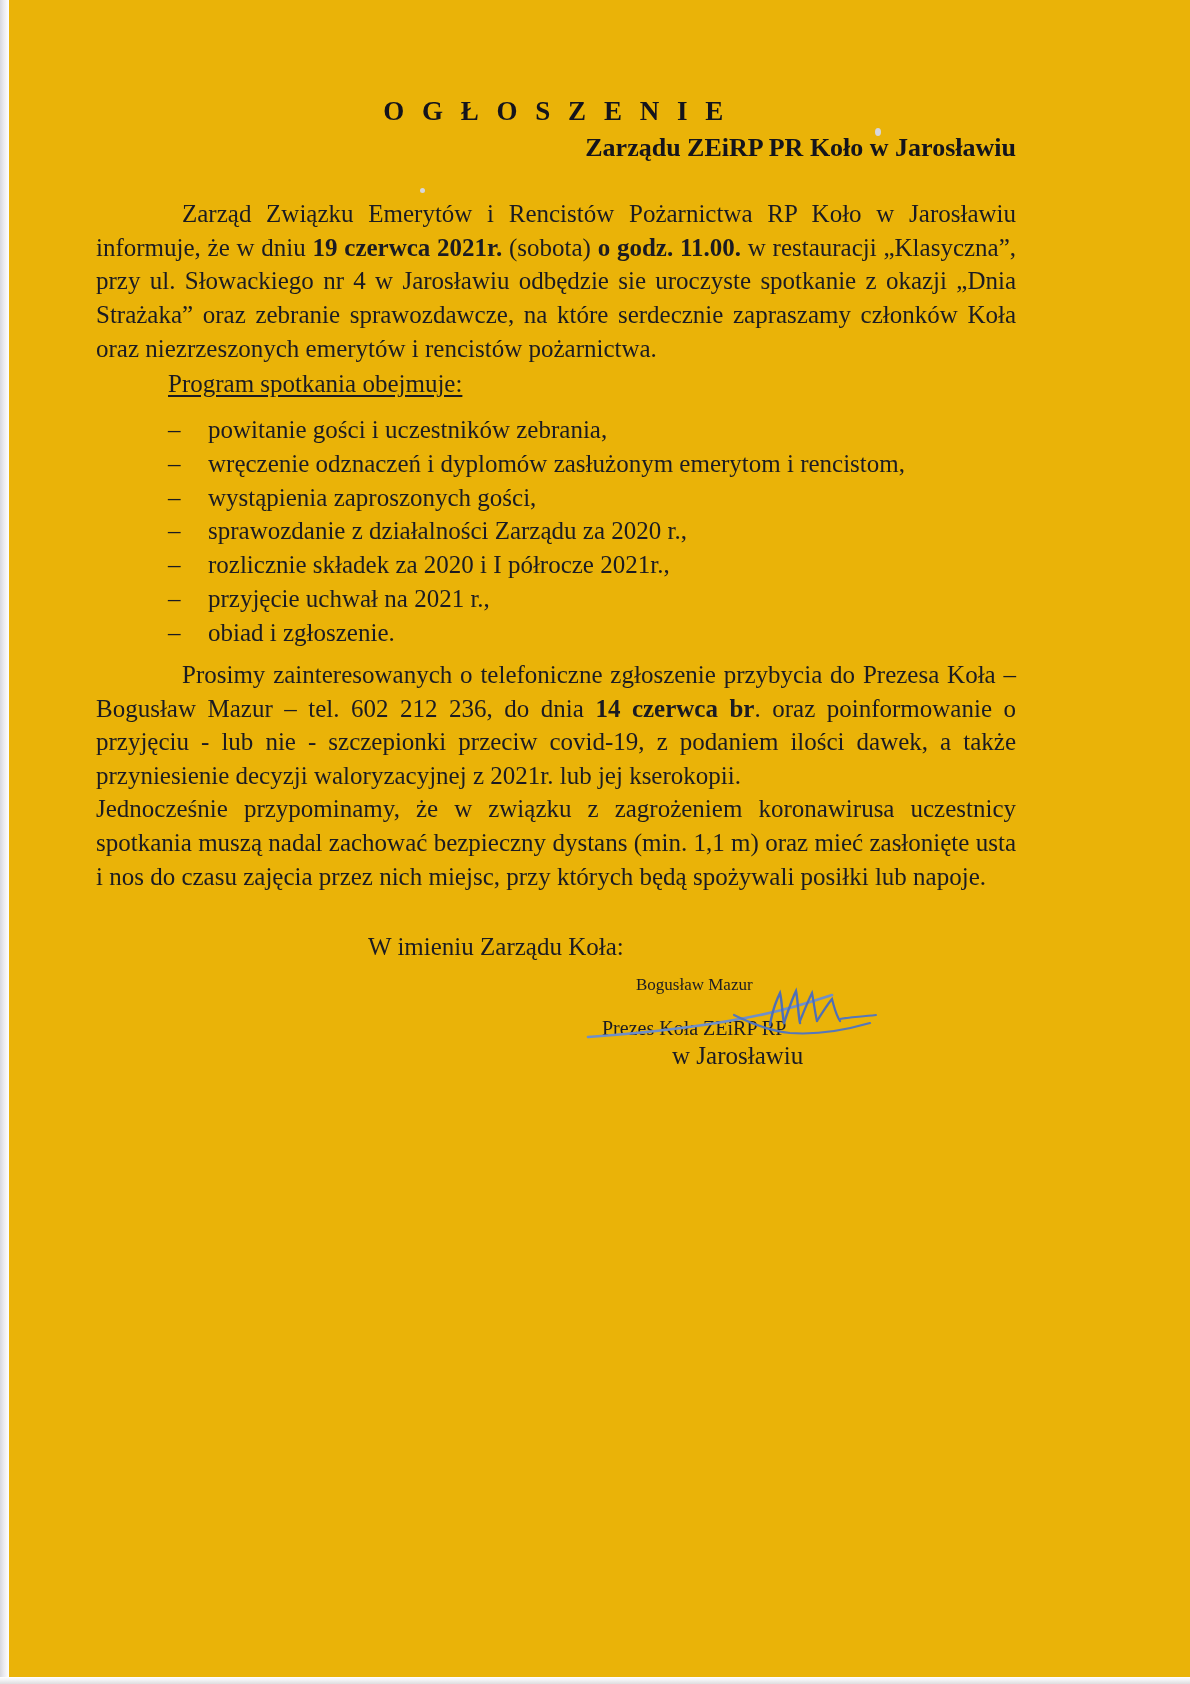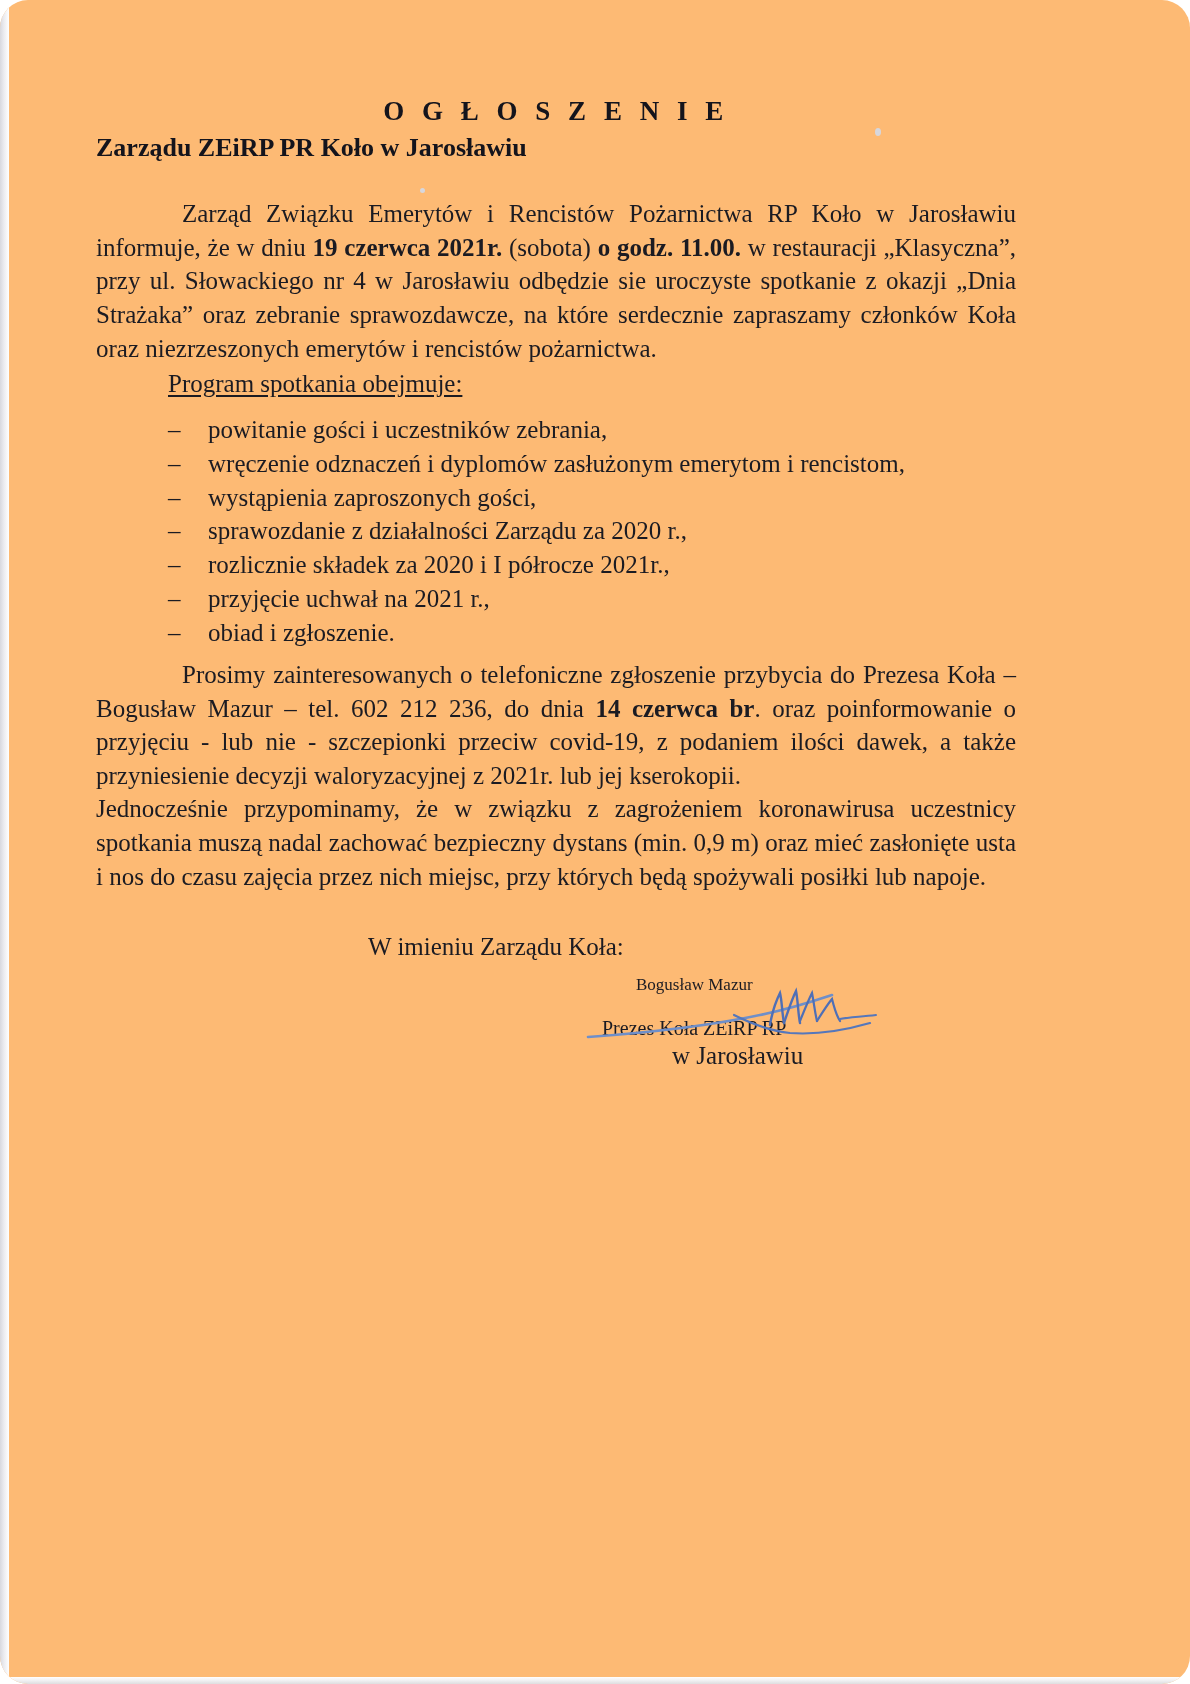--- a/index.html
+++ b/index.html
@@ -9,23 +9,22 @@
   }
   body {
     font-family: "Liberation Serif", "DejaVu Serif", serif;
     color: #1b1b22;
   }
   .page {
     position: relative;
     width: 1190px;
     height: 1684px;
     margin: 0 auto;
-    background: #fdba74;
+    background: #eab308;
     overflow: hidden;
-    border-radius: 28px;
   }
   
   .scan-edge-left {
     position: absolute;
     left: 0; top: 0;
     width: 9px; height: 1684px;
     background: linear-gradient(to right, #d8d8de 0%, #ececf0 45%, #ffffff 100%);
   }
   .scan-edge-bottom {
     position: absolute;
@@ -42,21 +41,21 @@
 
   .title-main {
     text-align: center;
     font-weight: bold;
     font-size: 27px;
     letter-spacing: 5.5px;
     margin: 0 0 6px 0;
     color: #14141c;
   }
   .title-sub {
-    text-align: left;
+    text-align: right;
     font-weight: bold;
     font-size: 26px;
     margin: 0 0 34px 0;
     color: #14141c;
   }
 
   p.body-par {
     margin: 0;
     font-size: 25px;
     line-height: 1.345;
@@ -160,21 +159,21 @@
       <li><span class="dash">–</span><span>wystąpienia zaproszonych gości,</span></li>
       <li><span class="dash">–</span><span>sprawozdanie z działalności Zarządu za 2020 r.,</span></li>
       <li><span class="dash">–</span><span>rozlicznie składek za 2020 i I półrocze 2021r.,</span></li>
       <li><span class="dash">–</span><span>przyjęcie uchwał na 2021 r.,</span></li>
       <li><span class="dash">–</span><span>obiad i zgłoszenie.</span></li>
     </ul>
 
     <div class="closing-block">
       <p class="body-par indent-first"><span>Prosimy zainteresowanych o telefoniczne zgłoszenie przybycia do Prezesa Koła – Bogusław Mazur – tel. 602 212 236, do dnia </span><span class="b">14 czerwca br</span><span>. oraz poinformowanie o przyjęciu - lub nie - szczepionki  przeciw covid-19, z podaniem  ilości dawek, a także przyniesienie decyzji waloryzacyjnej z 2021r. lub jej kserokopii.</span></p>
 
-      <p class="body-par">Jednocześnie przypominamy, że w związku z zagrożeniem koronawirusa uczestnicy spotkania muszą nadal zachować bezpieczny dystans (min. 0,9 m) oraz mieć zasłonięte usta i nos do czasu zajęcia przez nich miejsc, przy których będą spożywali posiłki lub napoje.</p>
+      <p class="body-par">Jednocześnie przypominamy, że w związku z zagrożeniem koronawirusa uczestnicy spotkania muszą nadal zachować bezpieczny dystans (min. 1,1 m) oraz mieć zasłonięte usta i nos do czasu zajęcia przez nich miejsc, przy których będą spożywali posiłki lub napoje.</p>
     </div>
 
     <div class="sign-area">
       <div class="sign-onbehalf">W imieniu Zarządu Koła:</div>
       <div class="sign-name">Bogusław Mazur</div>
 
       <svg class="signature-ink" viewBox="0 0 300 62" xmlns="http://www.w3.org/2000/svg">
         <path d="M4 52 C 60 48, 120 42, 176 30 C 206 24, 230 16, 248 10" fill="none" stroke="#6f8fc9" stroke-width="2.6" stroke-linecap="round"></path>
         <path d="M150 30 C 170 40, 186 46, 206 48 C 232 50, 258 46, 286 38" fill="none" stroke="#5577bb" stroke-width="2.2" stroke-linecap="round"></path>
         <path d="M186 40 C 188 28, 192 16, 196 8 C 198 16, 198 28, 200 38" fill="none" stroke="#4f6fb6" stroke-width="2.4" stroke-linecap="round"></path>

